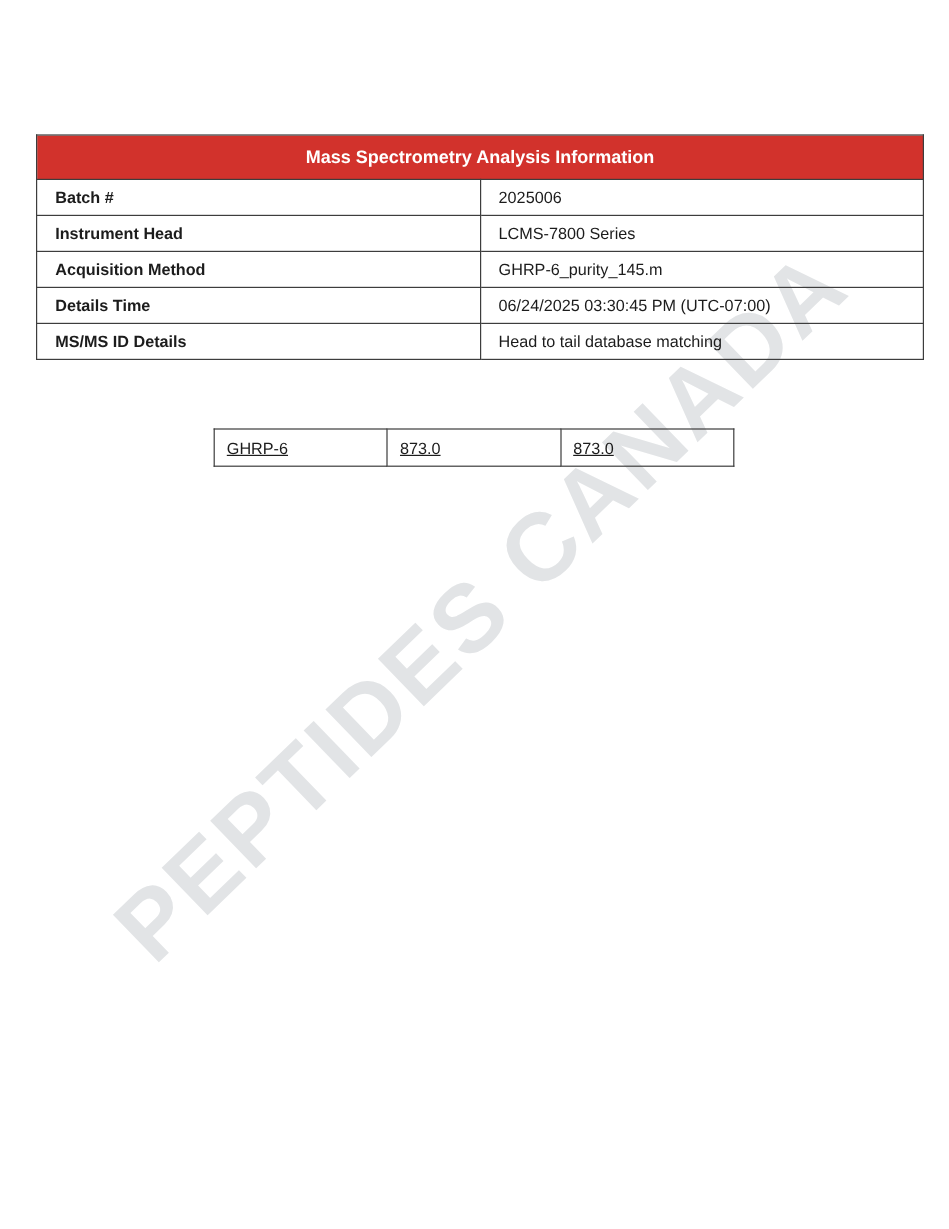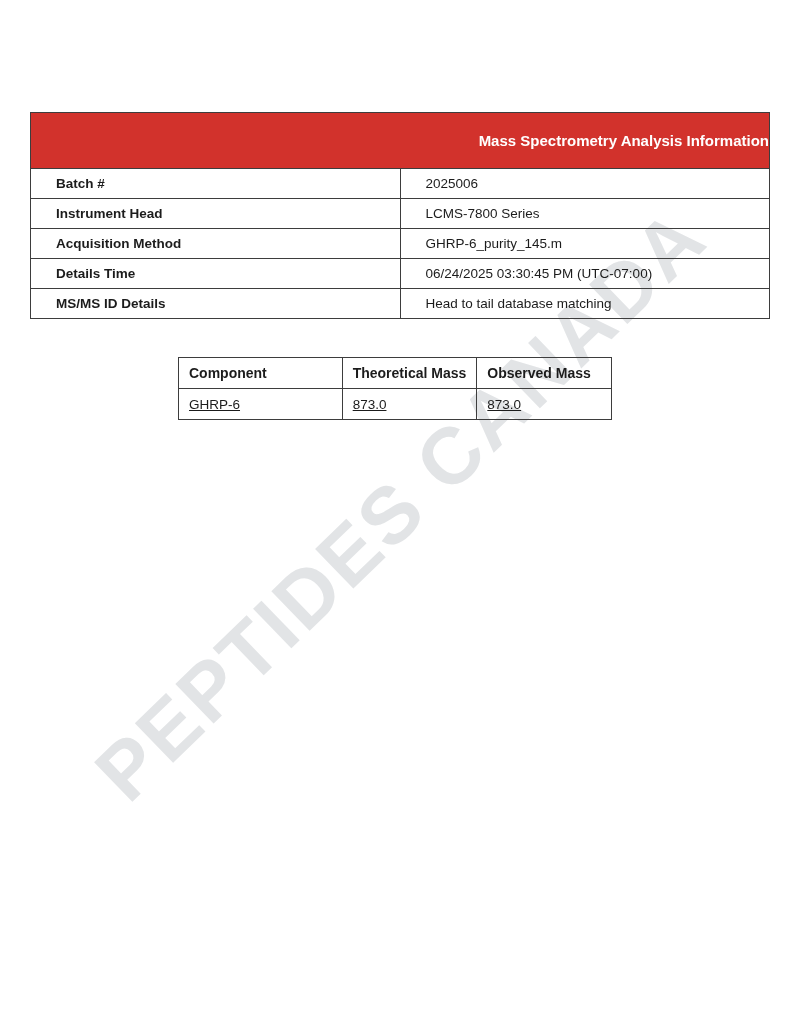--- a/index.html
+++ b/index.html
@@ -50,29 +50,29 @@
     position: absolute;
     left: 178px;
     top: 357px;
     width: 434px;
   }
   .table-title {
     background: var(--header-red, #d2322c);
     color: var(--header-text, #ffffff);
     font-weight: bold;
     font-size: 15px;
-    text-align: right;
-    height: 56px;
+    text-align: center;
+    height: 37px;
     border: 1px solid var(--border, #3d3d3d);
     vertical-align: middle;
   }
   .analysis-table td {
     border: 1px solid var(--border, #3d3d3d);
     height: 30px;
-    padding: 0 25px;
+    padding: 0 15px;
     font-size: 13.5px;
     vertical-align: middle;
     background: transparent;
   }
   .analysis-table td.label-cell {
     width: 49.7%;
     font-weight: bold;
   }
   .confirmation-table th.col-header {
     border: 1px solid var(--border, #3d3d3d);
@@ -129,25 +129,20 @@
       </tr>
       <tr>
         <td class="label-cell">MS/MS ID Details</td>
         <td class="value-cell">Head to tail database matching</td>
       </tr>
     </tbody>
   </table>
 
   <table class="confirmation-table">
     <thead>
-      <tr>
-        <th class="col-header col-component">Component</th>
-        <th class="col-header col-theoretical">Theoretical Mass</th>
-        <th class="col-header col-observed">Observed Mass</th>
-      </tr>
     </thead>
     <tbody>
       <tr>
         <td>GHRP-6</td>
         <td>873.0</td>
         <td>873.0</td>
       </tr>
     </tbody>
   </table>
 

